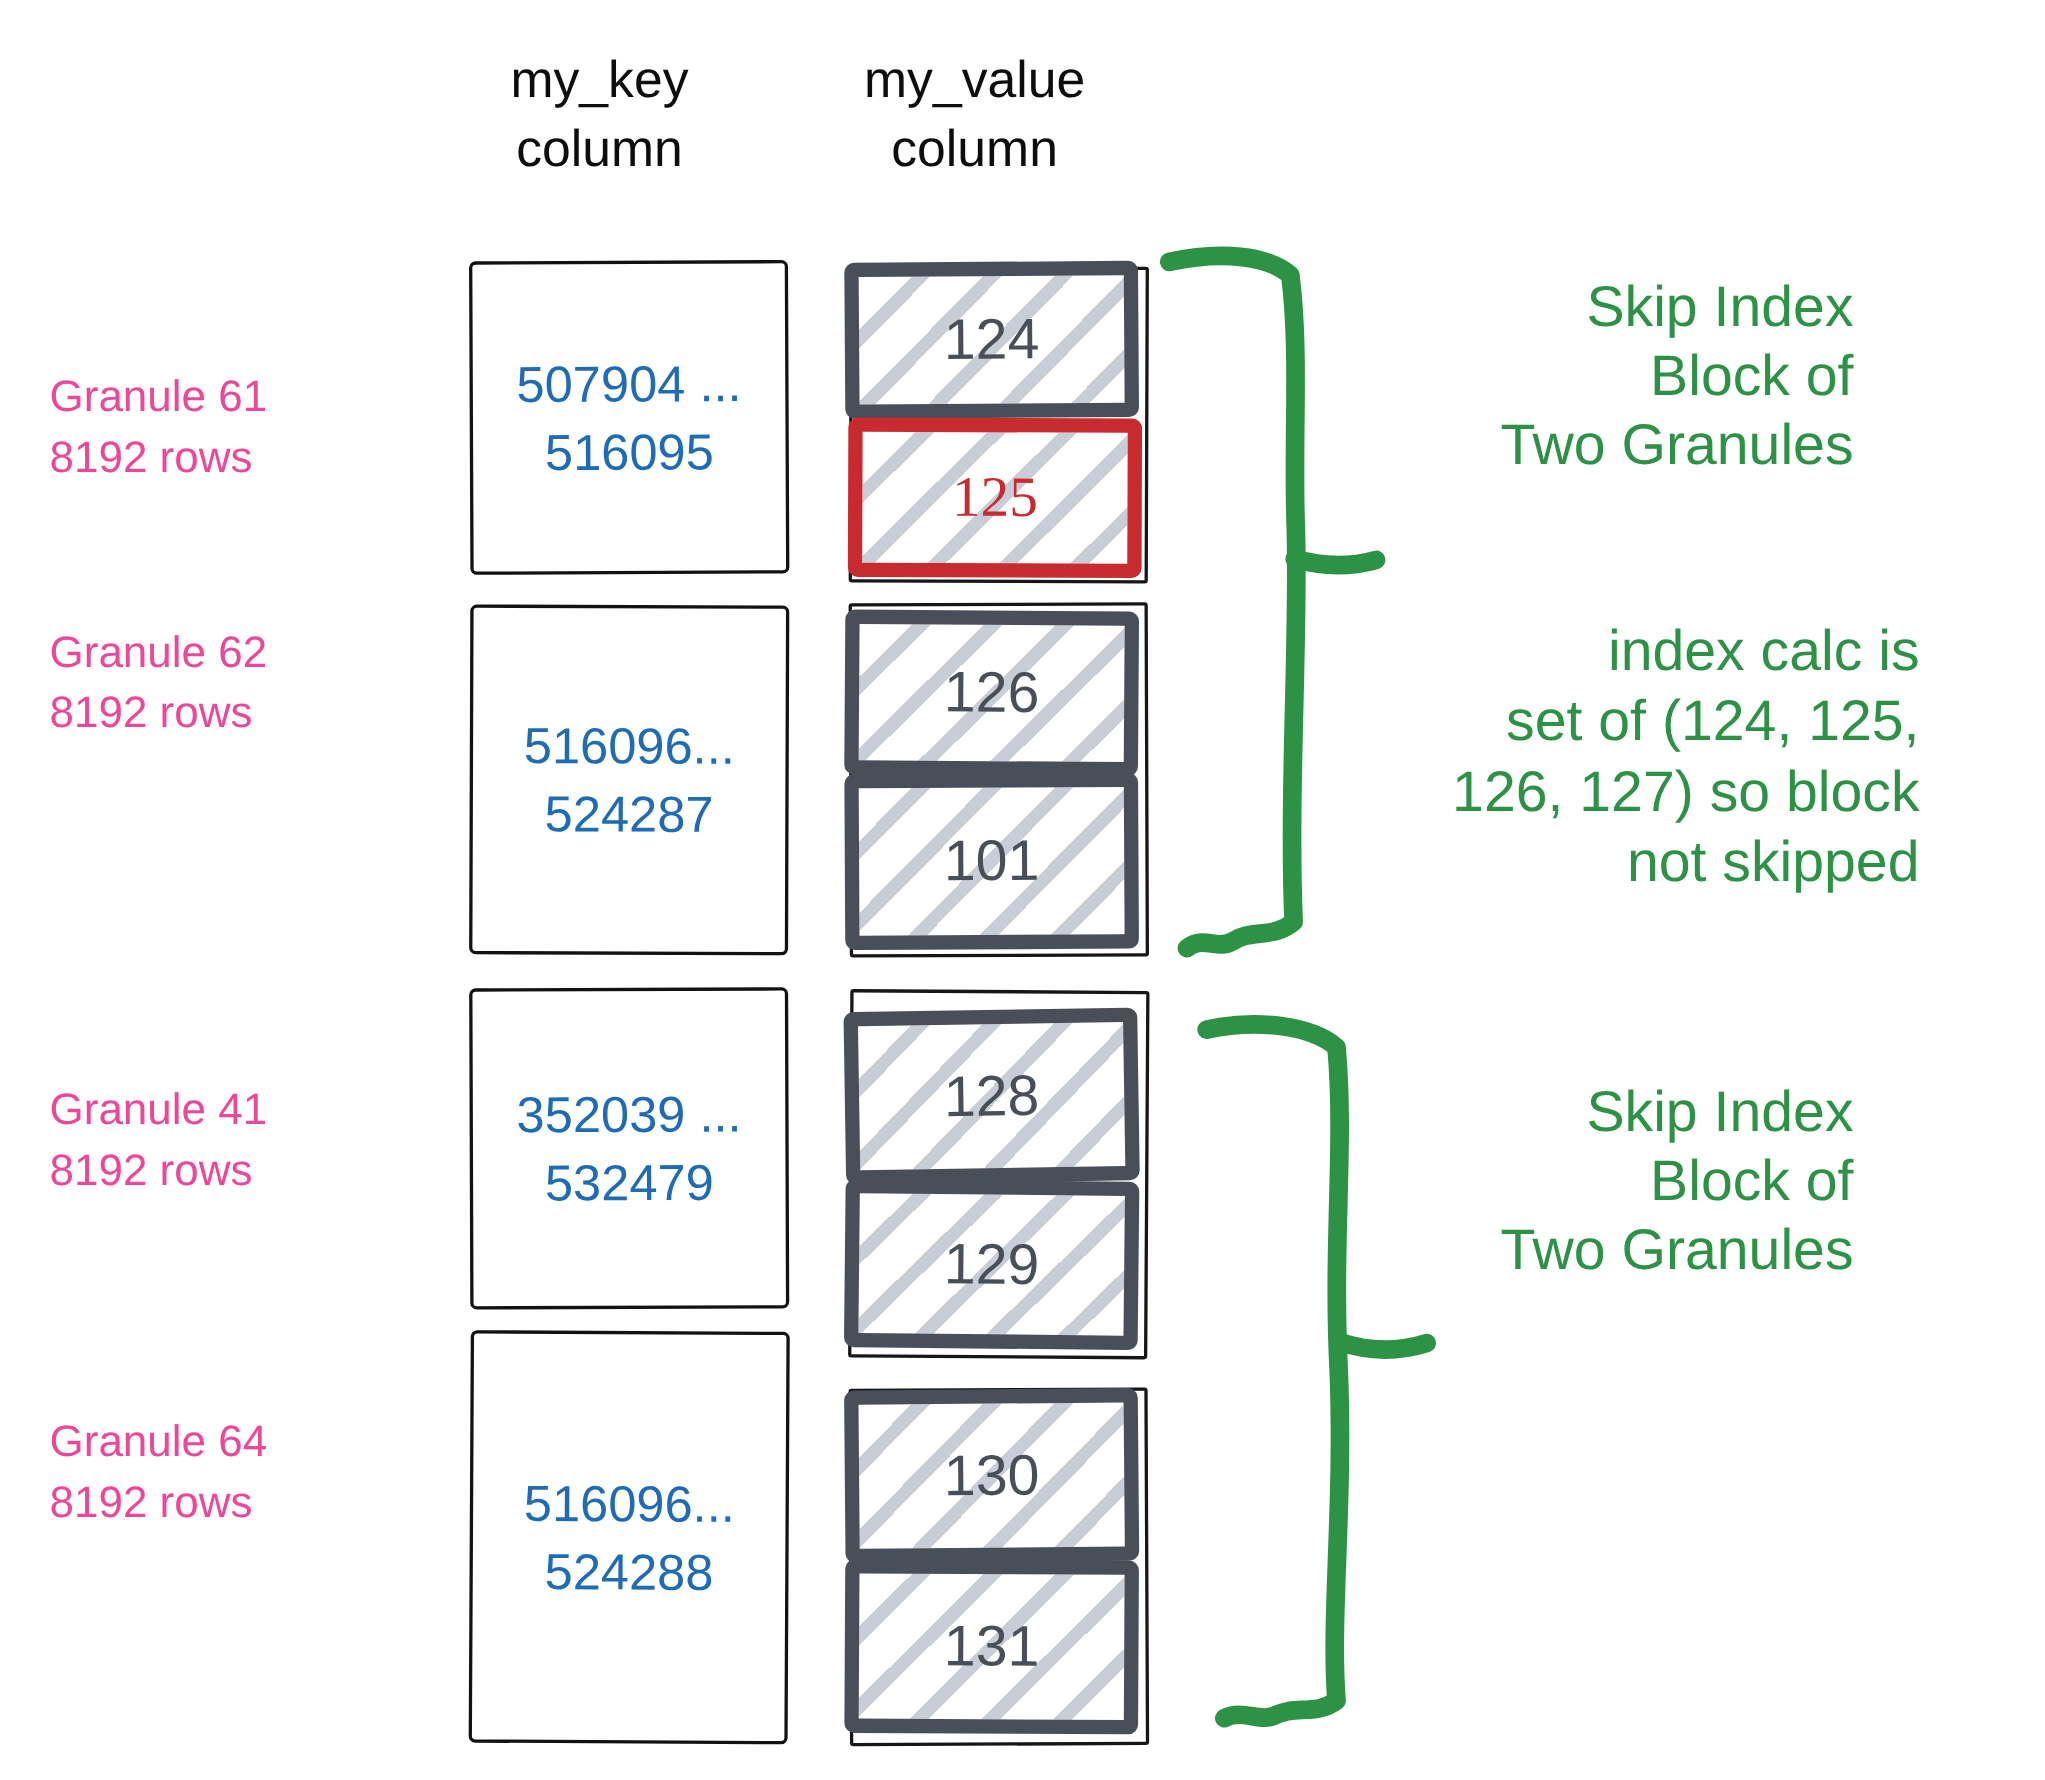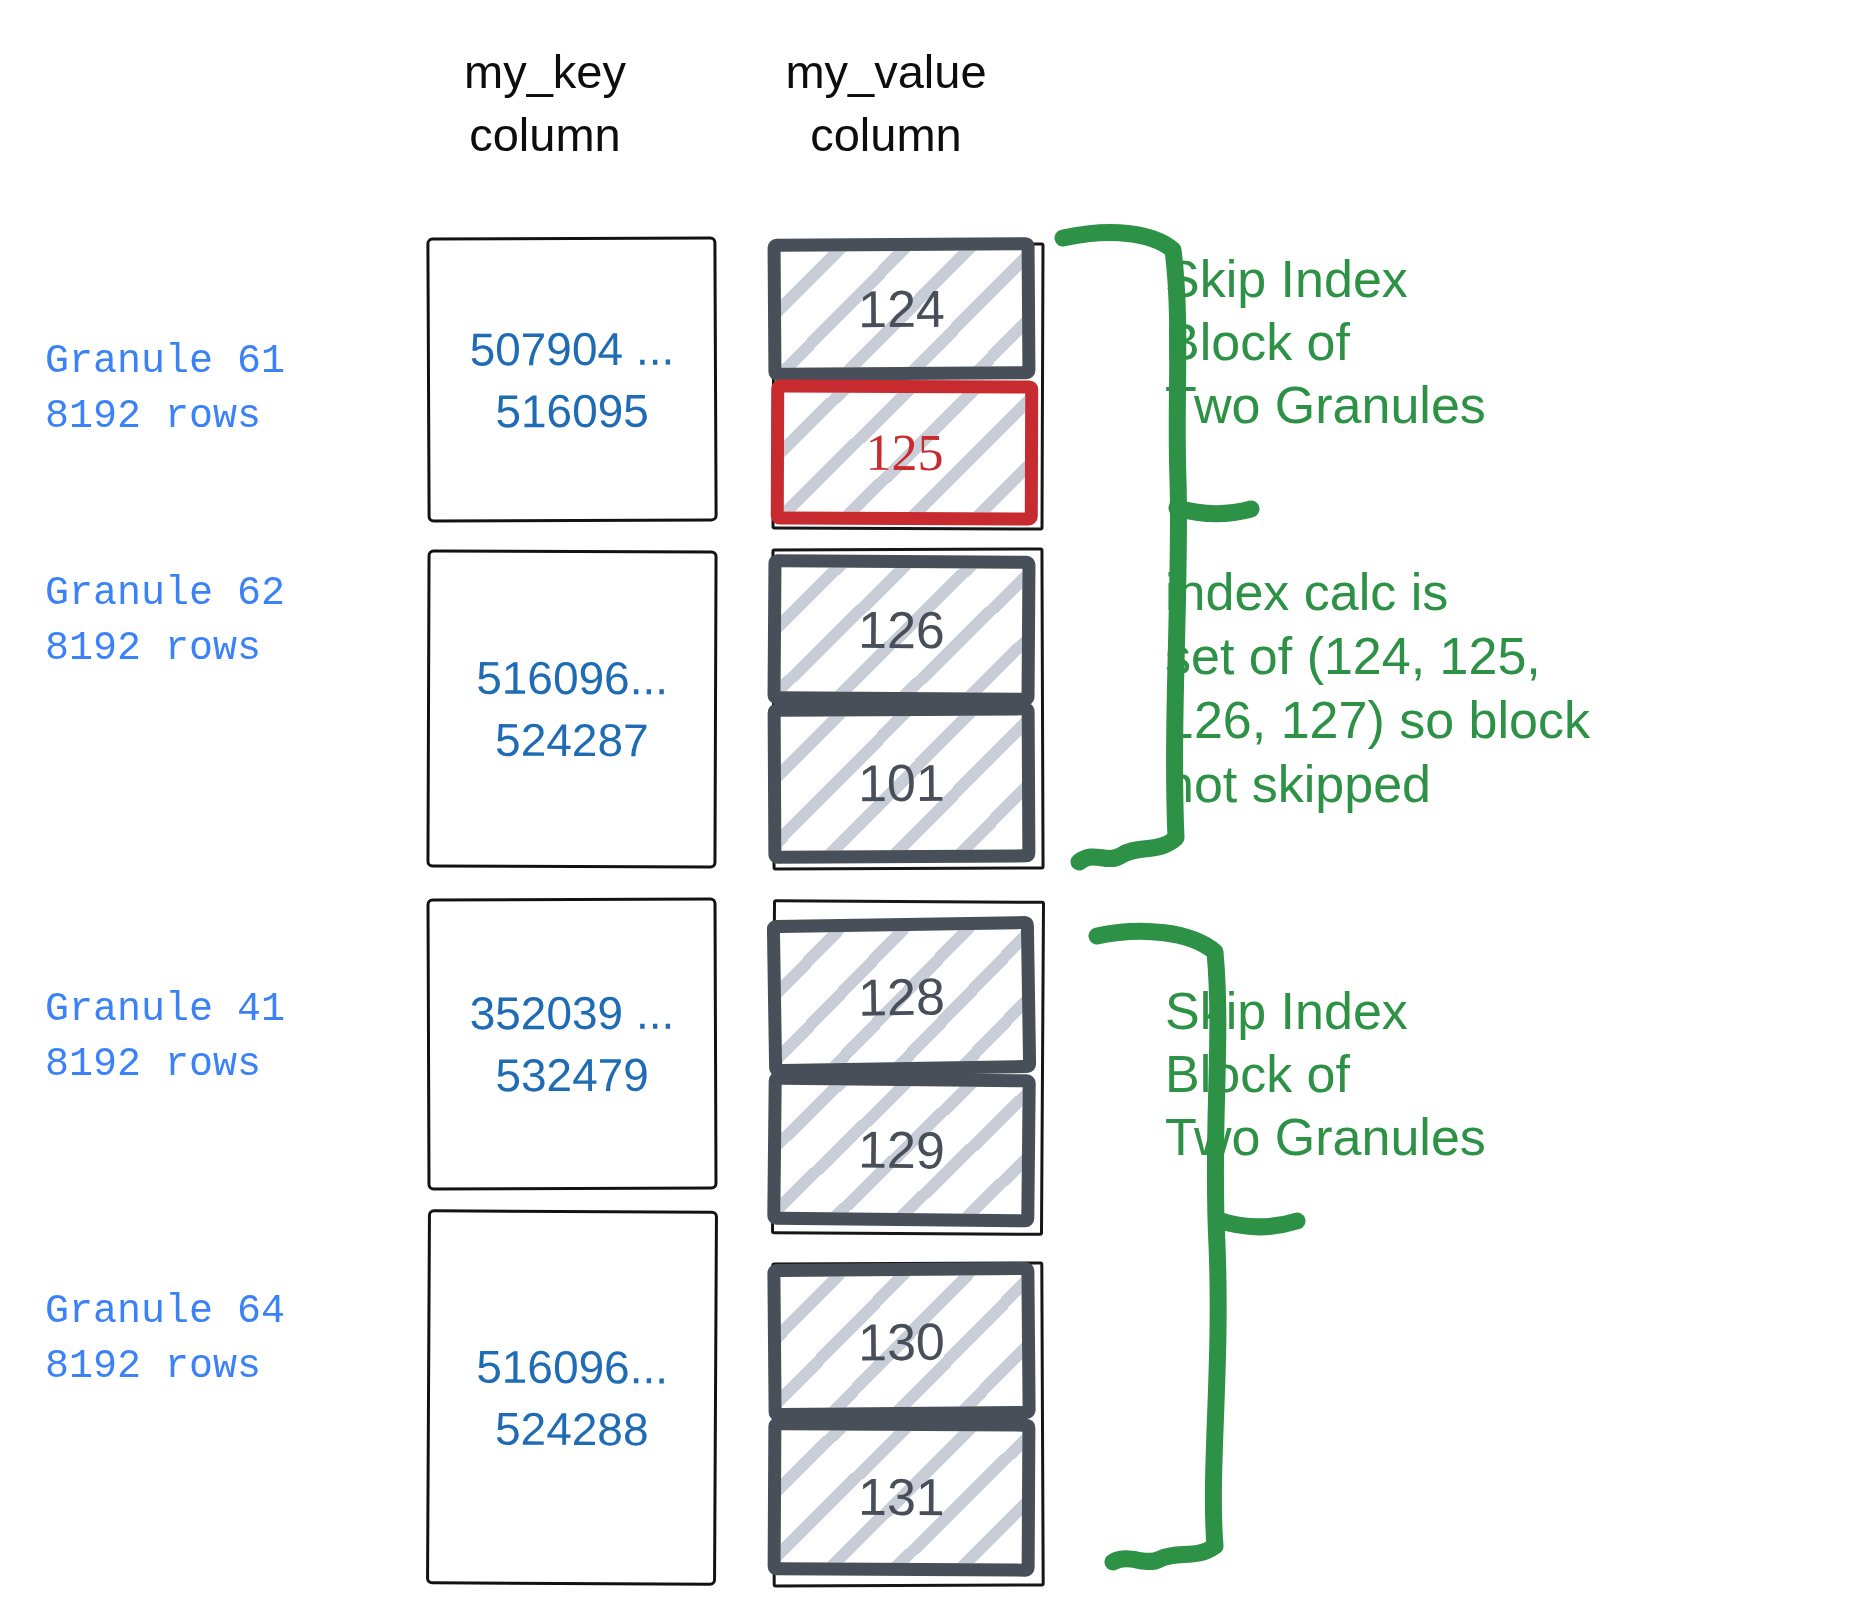--- a/index.html
+++ b/index.html
@@ -17,23 +17,22 @@
     position:absolute; top:40px; width:340px;
     text-align:center; color:#0d0d0d;
     font-size:47px; line-height:63px;
   }
   #hdr-key{left:375px;}
   #hdr-value{left:716px;}
 
   
   .glabel{
     position:absolute; left:45px; width:300px;
-    color:#3b82f6; font-size:40px; line-height:55px;
+    color:#ec4899; font-size:40px; line-height:55px;
     white-space:nowrap;
-    font-family:Liberation Mono, monospace;
   }
   #gl1{top:334px;} #gl2{top:566px;} #gl3{top:982px;} #gl4{top:1284px;}
 
   
   .kbox{
     position:absolute; left:427px; width:290px; box-sizing:border-box;
     border:3px solid #121212; border-radius:6px; background:#fff;
     display:flex; flex-direction:column; align-items:center; justify-content:center;
     color:#1f6cb5; font-size:46px; line-height:62px; text-align:center;
     white-space:nowrap;
@@ -69,21 +68,21 @@
   #vb125{top:380px;height:145px;transform:translateX(3px) rotate(0.2deg);}
   #vb126{top:555px;height:150px;transform:rotate(0.4deg);}
   #vb127{top:703px;height:160px;transform:rotate(-0.3deg);}
   #vb128{top:918px;height:157px;transform:rotate(-0.9deg);}
   #vb129{top:1073px;height:153px;transform:rotate(0.6deg);}
   #vb130{top:1263px;height:157px;transform:rotate(-0.5deg);}
   #vb131{top:1418px;height:158px;transform:rotate(0.3deg);}
 
   
   .green-text{
-    position:absolute; text-align:left;
+    position:absolute; text-align:right;
     color:#2d9146; font-size:52px; line-height:63px;
     white-space:nowrap;
   }
   #ann1{left:1165px;width:520px;top:248px;}
   #ann2{left:1165px;width:580px;top:560px;line-height:64px;}
   #ann3{left:1165px;width:520px;top:980px;}
   #ann4{left:1165px;width:580px;top:1295px;line-height:64px;}
 
   
   #brace-svg{position:absolute;left:0;top:0;pointer-events:none;}

